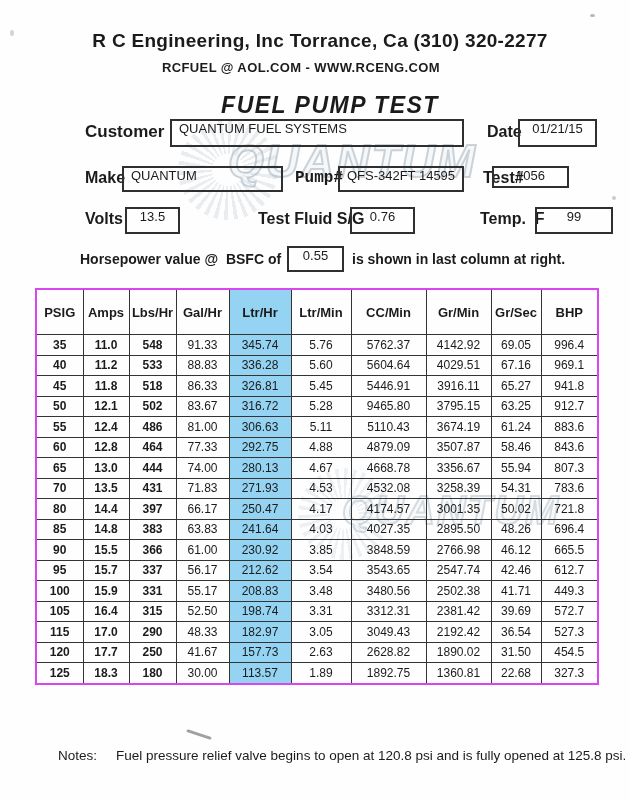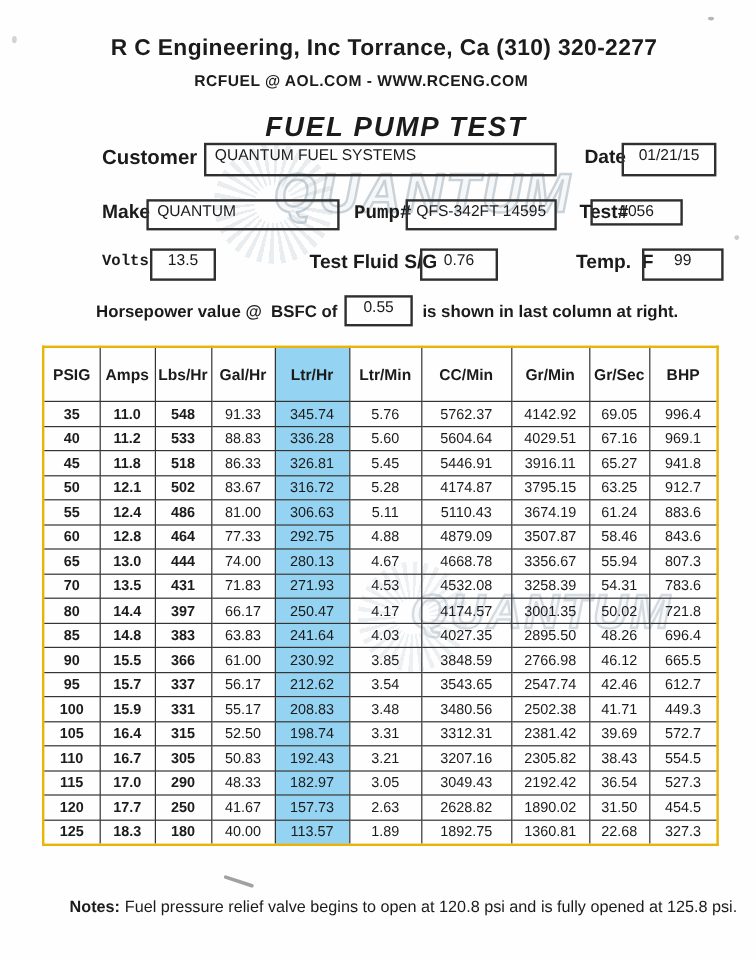--- a/index.html
+++ b/index.html
@@ -64,27 +64,27 @@
     font-size:12px;
   }
   .pump-table th,.pump-table td{
     border:1px solid #343434;text-align:center;vertical-align:middle;
     padding:0;background:transparent;
   }
   .pump-table th{height:44px;font-size:13px;font-weight:bold;}
   .pump-table td{height:19.5px;}
   .pump-table td.bold{font-weight:bold;}
   .pump-table .hl{background:var(--hl,#94d3f2);}
-  .pump-table{border:2px solid #eab308;}
+  .pump-table{border:2px solid #d946ef;}
   col.w0{width:47px;}col.w1{width:46px;}col.w2{width:47px;}col.w3{width:53px;}
   col.w4{width:62px;}col.w5{width:60px;}col.w6{width:75px;}col.w7{width:65px;}
   col.w8{width:50px;}col.w9{width:57px;}
   
   .notes{position:absolute;left:36px;top:748px;font-size:13.5px;white-space:nowrap;}
-  .notes .nlbl{font-weight:bold;margin-right:4px;padding-left:22px;}
+  .notes .nlbl{font-weight:normal;margin-right:19px;padding-left:22px;}
   .pen-mark{
     position:absolute;left:186px;top:733px;width:26px;height:3px;
     background:#8a8a8a;transform:rotate(18deg);border-radius:2px;opacity:.8;
   }
   .speck{position:absolute;background:#b5b5b5;border-radius:50%;}
   .speck.s1{left:590px;top:14px;width:5px;height:3px;}
   .speck.s2{left:10px;top:30px;width:4px;height:6px;opacity:.6;}
   .speck.s3{left:612px;top:196px;width:4px;height:4px;opacity:.7;}
 </style>
 </head>
@@ -116,30 +116,30 @@
   </div>
   <div class="lbl" style="left:295px;top:169px;font-size:16px;font-family:Liberation Mono, monospace;">Pump#</div>
   <div class="box center" style="left:338px;top:166px;width:126px;height:26px;">
     <span>QFS-342FT 14595</span>
   </div>
   <div class="lbl" style="left:483px;top:169px;font-size:16px;">Test#</div>
   <div class="box center" style="left:492px;top:166px;width:77px;height:22px;">
     <span>1056</span>
   </div>
 
-  <div class="lbl" style="left:85px;top:210px;font-size:13px;font-family:Liberation Mono, monospace;">Volts</div>
+  <div class="lbl" style="left:85px;top:210px;font-size:16px;">Volts</div>
   <div class="box center" style="left:125px;top:207px;width:55px;height:27px;">
     <span>13.5</span>
   </div>
   <div class="lbl" style="left:258px;top:210px;font-size:16px;">Test Fluid S/G</div>
   <div class="box center" style="left:350px;top:207px;width:65px;height:27px;">
     <span>0.76</span>
   </div>
   <div class="lbl" style="left:480px;top:210px;font-size:16px;white-space:pre;">Temp.  F</div>
-  <div class="box center" style="left:535px;top:207px;width:68px;height:27px;">
+  <div class="box center" style="left:535px;top:207px;width:78px;height:27px;">
     <span>99</span>
   </div>
 
   <div class="lbl" style="left:80px;top:251px;font-size:14px;white-space:pre;">Horsepower value @  BSFC of</div>
   <div class="box center" style="left:287px;top:246px;width:57px;height:26px;">
     <span>0.55</span>
   </div>
   <div class="lbl" style="left:352px;top:251px;font-size:14px;">is shown in last column at right.</div>
 
   <div class="wm" style="left:280px;top:462px;width:300px;height:105px;opacity:.8;">
@@ -211,21 +211,21 @@
           <td>65.27</td>
           <td>941.8</td>
         </tr>
         <tr>
           <td class="bold">50</td>
           <td class="bold">12.1</td>
           <td class="bold">502</td>
           <td>83.67</td>
           <td class="hl">316.72</td>
           <td>5.28</td>
-          <td>4174.87</td>
+          <td>9465.80</td>
           <td>3795.15</td>
           <td>63.25</td>
           <td>912.7</td>
         </tr>
         <tr>
           <td class="bold">55</td>
           <td class="bold">12.4</td>
           <td class="bold">486</td>
           <td>81.00</td>
           <td class="hl">306.63</td>
@@ -337,32 +337,20 @@
           <td class="bold">315</td>
           <td>52.50</td>
           <td class="hl">198.74</td>
           <td>3.31</td>
           <td>3312.31</td>
           <td>2381.42</td>
           <td>39.69</td>
           <td>572.7</td>
         </tr>
         <tr>
-          <td class="bold">110</td>
-          <td class="bold">16.7</td>
-          <td class="bold">305</td>
-          <td>50.83</td>
-          <td class="hl">192.43</td>
-          <td>3.21</td>
-          <td>3207.16</td>
-          <td>2305.82</td>
-          <td>38.43</td>
-          <td>554.5</td>
-        </tr>
-        <tr>
           <td class="bold">115</td>
           <td class="bold">17.0</td>
           <td class="bold">290</td>
           <td>48.33</td>
           <td class="hl">182.97</td>
           <td>3.05</td>
           <td>3049.43</td>
           <td>2192.42</td>
           <td>36.54</td>
           <td>527.3</td>
@@ -376,21 +364,21 @@
           <td>2.63</td>
           <td>2628.82</td>
           <td>1890.02</td>
           <td>31.50</td>
           <td>454.5</td>
         </tr>
         <tr>
           <td class="bold">125</td>
           <td class="bold">18.3</td>
           <td class="bold">180</td>
-          <td>40.00</td>
+          <td>30.00</td>
           <td class="hl">113.57</td>
           <td>1.89</td>
           <td>1892.75</td>
           <td>1360.81</td>
           <td>22.68</td>
           <td>327.3</td>
         </tr>
       </tbody>
   </table>
 

